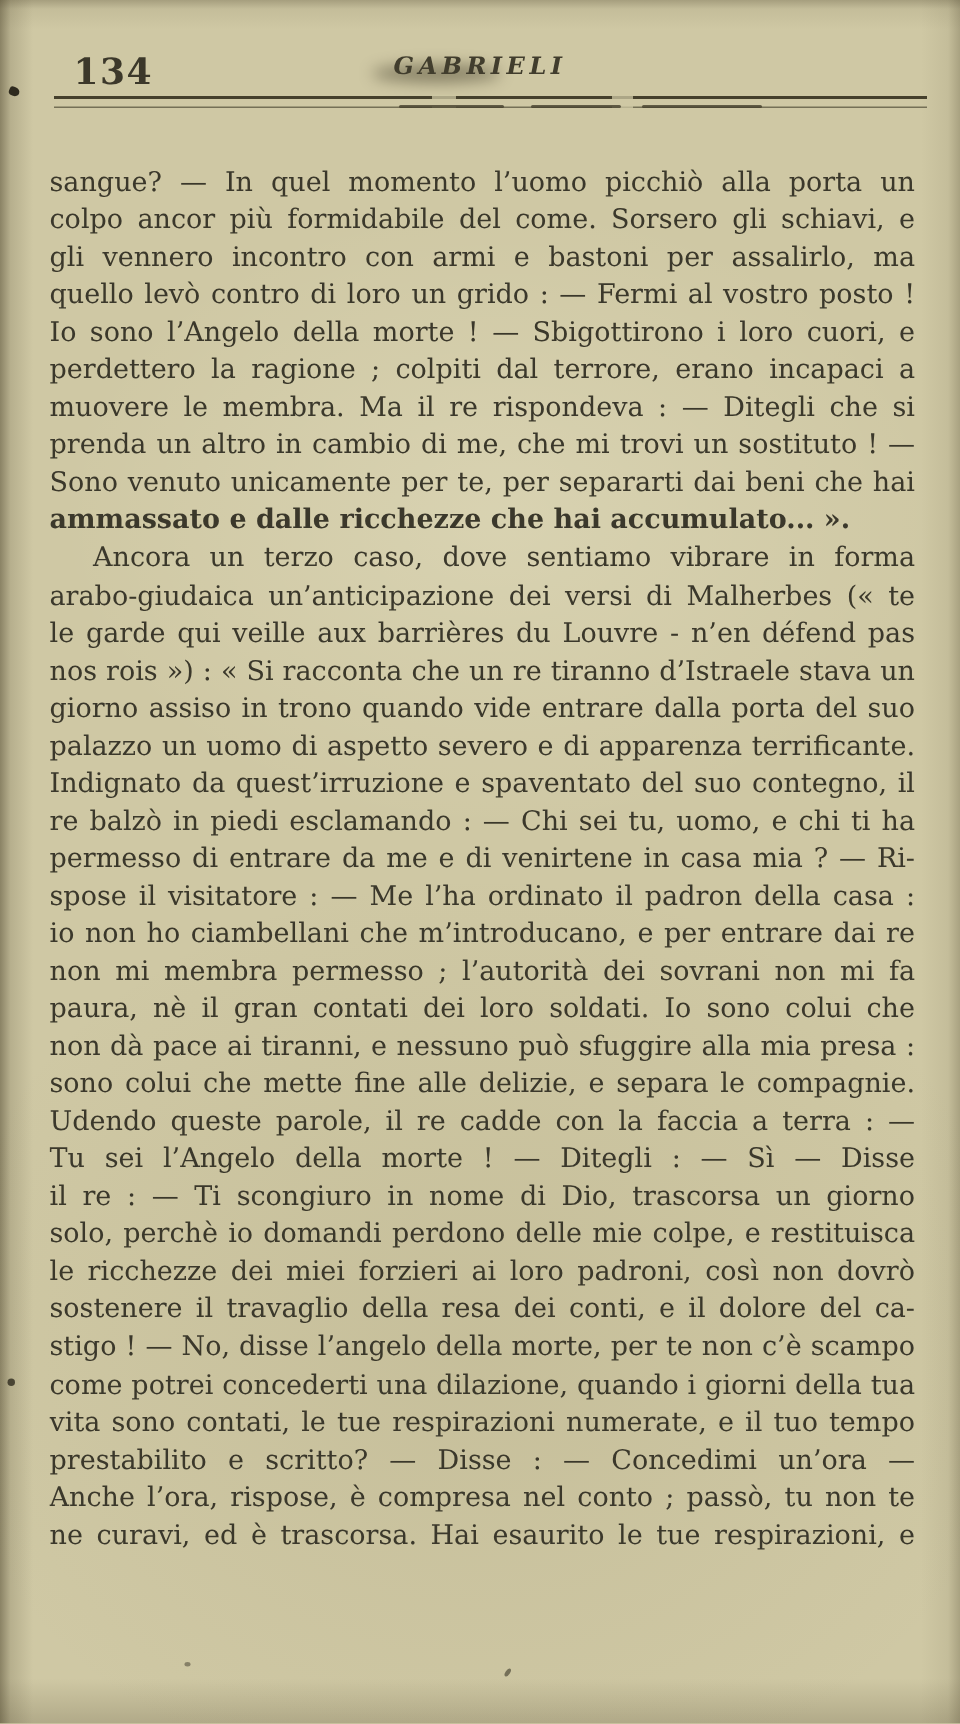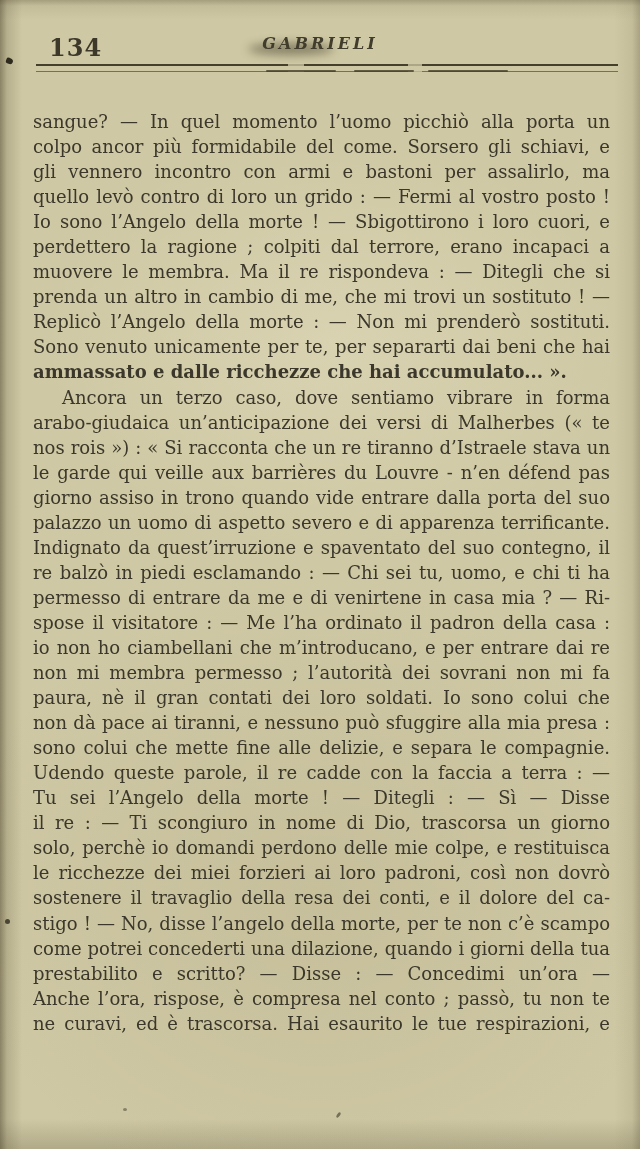--- a/index.html
+++ b/index.html
@@ -79,46 +79,46 @@
 
 <div class="text-block">
     <div class="line">sangue? — In quel momento l’uomo picchiò alla porta un</div>
     <div class="line">colpo ancor più formidabile del come. Sorsero gli schiavi, e</div>
     <div class="line">gli vennero incontro con armi e bastoni per assalirlo, ma</div>
     <div class="line">quello levò contro di loro un grido : — Fermi al vostro posto !</div>
     <div class="line">Io sono l’Angelo della morte ! — Sbigottirono i loro cuori, e</div>
     <div class="line">perdettero la ragione ; colpiti dal terrore, erano incapaci a</div>
     <div class="line">muovere le membra. Ma il re rispondeva : — Ditegli che si</div>
     <div class="line">prenda un altro in cambio di me, che mi trovi un sostituto ! —</div>
-    <div class="line">Replicò l’Angelo della morte : — Non mi prenderò sostituti.</div>
     <div class="line">Sono venuto unicamente per te, per separarti dai beni che hai</div>
     <div class="line par-end">ammassato e dalle ricchezze che hai accumulato... ».</div>
     <div class="line indent">Ancora un terzo caso, dove sentiamo vibrare in forma</div>
     <div class="line">arabo-giudaica un’anticipazione dei versi di Malherbes (« te</div>
+    <div class="line">le garde qui veille aux barrières du Louvre - n’en défend pas</div>
     <div class="line">nos rois ») : « Si racconta che un re tiranno d’Istraele stava un</div>
-    <div class="line">le garde qui veille aux barrières du Louvre - n’en défend pas</div>
     <div class="line">giorno assiso in trono quando vide entrare dalla porta del suo</div>
     <div class="line">palazzo un uomo di aspetto severo e di apparenza terrificante.</div>
     <div class="line">Indignato da quest’irruzione e spaventato del suo contegno, il</div>
     <div class="line">re balzò in piedi esclamando : — Chi sei tu, uomo, e chi ti ha</div>
     <div class="line">permesso di entrare da me e di venirtene in casa mia ? — Ri-</div>
     <div class="line">spose il visitatore : — Me l’ha ordinato il padron della casa :</div>
     <div class="line">io non ho ciambellani che m’introducano, e per entrare dai re</div>
     <div class="line">non mi membra permesso ; l’autorità dei sovrani non mi fa</div>
     <div class="line">paura, nè il gran contati dei loro soldati. Io sono colui che</div>
     <div class="line">non dà pace ai tiranni, e nessuno può sfuggire alla mia presa :</div>
     <div class="line">sono colui che mette fine alle delizie, e separa le compagnie. —</div>
     <div class="line">Udendo queste parole, il re cadde con la faccia a terra : —</div>
     <div class="line">Tu sei l’Angelo della morte ! — Ditegli : — Sì — Disse</div>
     <div class="line">il re : — Ti scongiuro in nome di Dio, trascorsa un giorno</div>
     <div class="line">solo, perchè io domandi perdono delle mie colpe, e restituisca</div>
     <div class="line">le ricchezze dei miei forzieri ai loro padroni, così non dovrò</div>
     <div class="line">sostenere il travaglio della resa dei conti, e il dolore del ca-</div>
     <div class="line">stigo ! — No, disse l’angelo della morte, per te non c’è scampo ;</div>
     <div class="line">come potrei concederti una dilazione, quando i giorni della tua</div>
+    <div class="line">vita sono contati, le tue respirazioni numerate, e il tuo tempo</div>
     <div class="line">prestabilito e scritto? — Disse : — Concedimi un’ora —</div>
     <div class="line">Anche l’ora, rispose, è compresa nel conto ; passò, tu non te</div>
     <div class="line">ne curavi, ed è trascorsa. Hai esaurito le tue respirazioni, e</div>
   </div>
 
 <div class="speck s1"></div>
 <div class="speck s2"></div>
 <div class="speck s3"></div>
 <div class="speck s4"></div>
 

